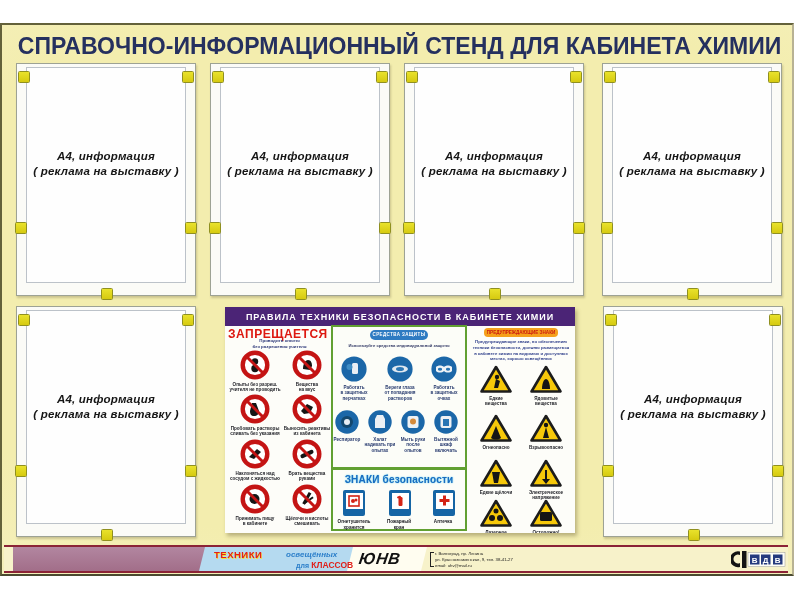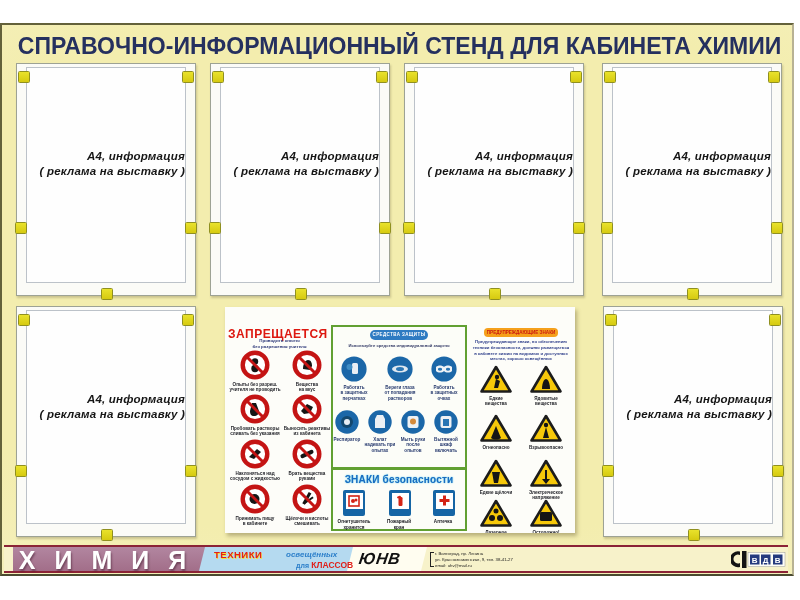--- a/index.html
+++ b/index.html
@@ -1,20 +1,20 @@
 <!DOCTYPE html>
 <html><head><meta charset="utf-8">
 <style>
 html,body{margin:0;padding:0;}
 body{width:800px;height:600px;background:#fff;font-family:"Liberation Sans",sans-serif;overflow:hidden;position:relative;}
 .board{position:absolute;left:0px;top:23px;width:790px;height:549px;background:radial-gradient(ellipse 120% 90% at 50% 45%, #f3edae 55%, #f7f3cc 100%);border-top:2px solid #63613a;border-left:2px solid #63613a;border-bottom:2px solid #4a4a30;border-right:2px solid #b8b294;}
 .title{position:absolute;top:8px;left:0;width:100%;text-align:center;font-weight:bold;font-size:24px;line-height:26px;color:#25305f;white-space:nowrap;transform:scaleX(0.96);transform-origin:center;}
 .pocket{position:absolute;background:#fbfbf7;border:1px solid #9da294;box-shadow:1px 2px 2px rgba(125,118,82,0.35);}
 .sheet{position:absolute;left:9px;right:9px;top:3px;bottom:12px;background:#fefefe;border:1px solid #bcc2c9;}
-.ptxt{position:absolute;left:0;width:100%;text-align:right;font-style:italic;font-weight:bold;font-size:11.5px;color:#161616;line-height:15px;letter-spacing:0.2px;filter:blur(0.35px);white-space:nowrap;}
+.ptxt{position:absolute;left:0;width:100%;text-align:center;font-style:italic;font-weight:bold;font-size:11.5px;color:#161616;line-height:15px;letter-spacing:0.2px;filter:blur(0.35px);white-space:nowrap;}
 .clip{position:absolute;width:10px;height:10px;background:linear-gradient(#e9e22c,#d6ca10);border:1px solid #90901f;border-radius:1.5px;}
 
 .poster{position:absolute;left:225px;top:307px;width:350px;height:226px;background:#fdfdf9;box-shadow:2px 3px 4px rgba(110,100,60,.45);overflow:hidden;}
 .phead{position:absolute;left:0;top:0;width:100%;height:19px;background:#4b2476;color:#fff;font-size:9px;font-weight:bold;letter-spacing:1px;line-height:20px;text-align:center;}
 .cap{position:absolute;text-align:center;font-size:4.6px;line-height:1.25;color:#24252b;font-weight:bold;}
 .redhead{position:absolute;left:3px;top:20px;width:103px;text-align:left;color:#dd1810;font-weight:bold;font-size:12px;letter-spacing:0.5px;}
 .subl{position:absolute;left:3px;top:31px;width:103px;text-align:center;font-size:4.4px;line-height:1.3;color:#2a3577;font-weight:bold;}
 .gbox{position:absolute;left:106px;top:18px;width:132px;height:202px;border:2px solid #61a032;background:#fcfdf8;}
 .bluepill{position:absolute;left:50%;transform:translateX(-50%);top:3px;width:58px;height:10px;background:#2e7bc2;border-radius:5px;color:#fff;font-size:4.5px;font-weight:bold;line-height:10px;text-align:center;letter-spacing:0.4px;}
 .mline{position:absolute;left:2px;top:16px;width:128px;text-align:center;font-size:4.2px;color:#333a66;font-weight:bold;}
@@ -97,20 +97,21 @@
         <div class="ptxt" style="top:81px;">А4, информация<br>( реклама на выставку )</div>
       </div>
     <i class="clip" style="left:1px;top:7px;"></i>
       <i class="clip" style="right:1px;top:7px;"></i>
     <i class="clip" style="left:-2px;top:158px;"></i>
       <i class="clip" style="right:-2px;top:158px;"></i>
     <i class="clip" style="left:84px;bottom:-5px;"></i>
   </div>
 
   <div class="poster" style="left:223px;top:282px;">
+    <div class="phead">ПРАВИЛА ТЕХНИКИ БЕЗОПАСНОСТИ В КАБИНЕТЕ ХИМИИ</div>
 
     <div class="redhead">ЗАПРЕЩАЕТСЯ</div>
     <div class="subl">Проводить опыты<br>без разрешения учителя</div>
 
     <div class="pg" style="left:4px;top:43px;">
         <svg width="30" height="30">
           <circle cx="15" cy="15" r="12.3" fill="#fff" stroke="#c41414" stroke-width="4.4"></circle>
           <circle cx="15" cy="11.5" r="3.2" fill="#151515"></circle>
           <circle cx="15" cy="18.5" r="3.7" fill="#151515"></circle>
           <line x1="6.5" y1="6.5" x2="23.5" y2="23.5" stroke="#c41414" stroke-width="3"></line>
@@ -323,21 +324,20 @@
             <path d="M17 3 L31.5 27.5 H2.5 Z" fill="#f6c80a" stroke="#1c1c1c" stroke-width="2.6" stroke-linejoin="round"></path>
             <rect x="11" y="14" width="12" height="9" rx="1.5" fill="#151515"></rect>
           </svg>
           <div class="cap">Осторожно!<br>Реактивы</div>
         </div>
     </div>
   </div>
 
   <div class="strip">
     <div class="mauve"></div>
-    <div class="him">ХИМИЯ</div>
     <div class="bluepar"></div>
     <div class="whitepar"></div>
     <div style="position:absolute;left:210px;top:2px;color:#e0201a;font-weight:bold;font-size:9.5px;letter-spacing:0.5px;text-shadow:0.5px 0.5px 0 #f8e030;">ТЕХНИКИ</div>
     <div style="position:absolute;left:282px;top:3px;color:#2a7ec9;font-weight:bold;font-style:italic;font-size:8px;">освещённых</div>
     <div style="position:absolute;left:292px;top:13px;font-weight:bold;font-size:8.5px;color:#e0201a;"><span style="color:#2a7ec9;font-size:7px;">для</span> КЛАССОВ</div>
     <div style="position:absolute;left:355px;top:3px;font-weight:900;font-style:italic;font-size:16px;letter-spacing:0.5px;color:#111;transform:skewX(-8deg);">ЮНВ</div>
     <div style="position:absolute;left:426px;top:5px;width:3px;height:13px;border-left:1.2px solid #222;border-top:1.2px solid #222;border-bottom:1.2px solid #222;"></div>
       <div class="addr">г. Волгоград, пр. Ленина<br>ул. Краснознаменская, 9, тел. 38-41-27<br>email: uhv@mail.ru</div>
     <div style="position:absolute;left:727px;top:3px;width:56px;height:19px;">
       <svg width="56" height="19">

